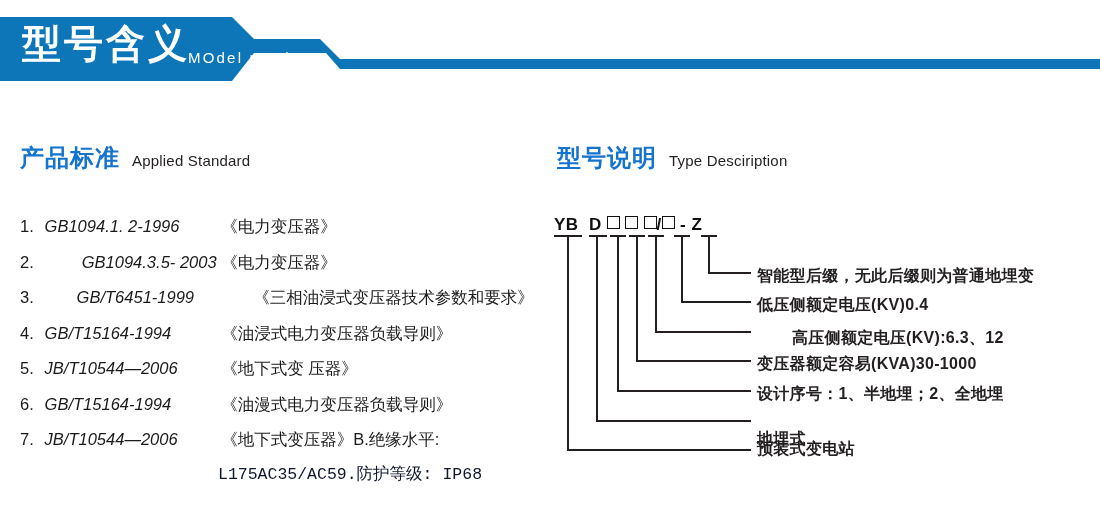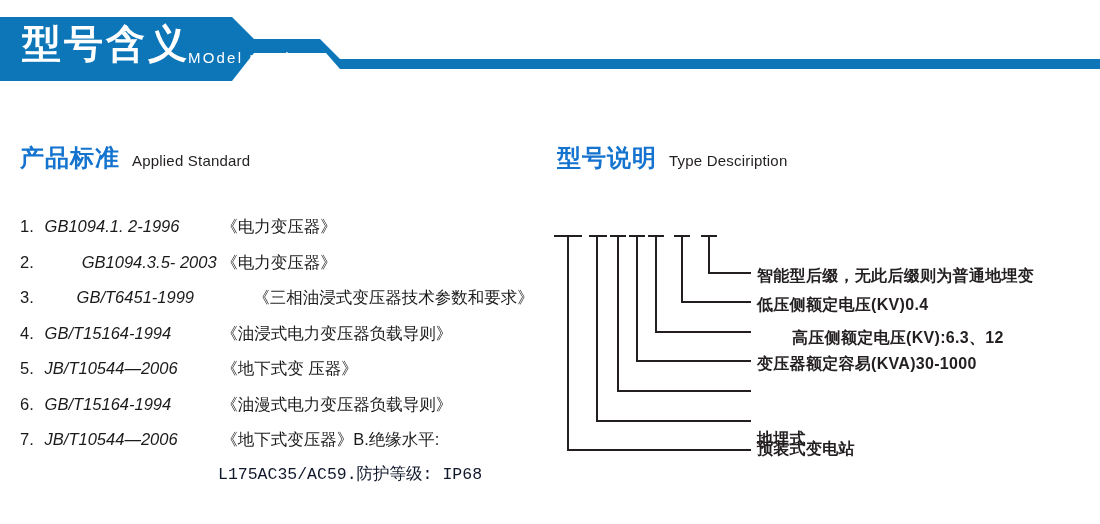--- a/index.html
+++ b/index.html
@@ -202,20 +202,28 @@
     <span class="num" style="width: 20px;">7.</span>
     <span class="code" style="width: 172px;">JB/T10544—2006</span>
     <span class="name">《地下式变压器》B.绝缘水平:</span>
   </div>
 
   <div class="std-sub">L175AC35/AC59.防护等级: IP68</div>
 </div>
 
 <div class="diagram">
 
+  <div class="code-line">
+    <span>YB</span>
+    <span>&nbsp;D</span>
+    <span class="box"></span>
+    <span class="box"></span>
+    <span class="box"></span><span>/</span><span class="box"></span>
+    <span>-&nbsp;Z</span>
+  </div>
 
   <svg width="545" height="250" viewBox="0 0 545 250">
     <g stroke="#231f20" stroke-width="1.6" fill="none" shape-rendering="crispEdges">
 
       <line x1="6" y1="26" x2="34" y2="26"></line>
       <line x1="41" y1="26" x2="59" y2="26"></line>
       <line x1="62" y1="26" x2="78" y2="26"></line>
       <line x1="81" y1="26" x2="97" y2="26"></line>
       <line x1="100" y1="26" x2="116" y2="26"></line>
       <line x1="126" y1="26" x2="142" y2="26"></line>
@@ -236,15 +244,16 @@
       <polyline points="49,26 49,211 203,211"></polyline>
 
       <polyline points="20,26 20,240 203,240"></polyline>
     </g>
   </svg>
 
   <div class="dlabel" id="dlabel-0">智能型后缀，无此后缀则为普通地埋变</div>
   <div class="dlabel" id="dlabel-1">低压侧额定电压(KV)0.4</div>
   <div class="dlabel" id="dlabel-2">高压侧额定电压(KV):6.3、12</div>
   <div class="dlabel" id="dlabel-3">变压器额定容易(KVA)30-1000</div>
+  <div class="dlabel" id="dlabel-4">设计序号：1、半地埋；2、全地埋</div>
   <div class="dlabel" id="dlabel-5">地埋式</div>
   <div class="dlabel" id="dlabel-6">预装式变电站</div>
 </div>
 
 </body></html>

